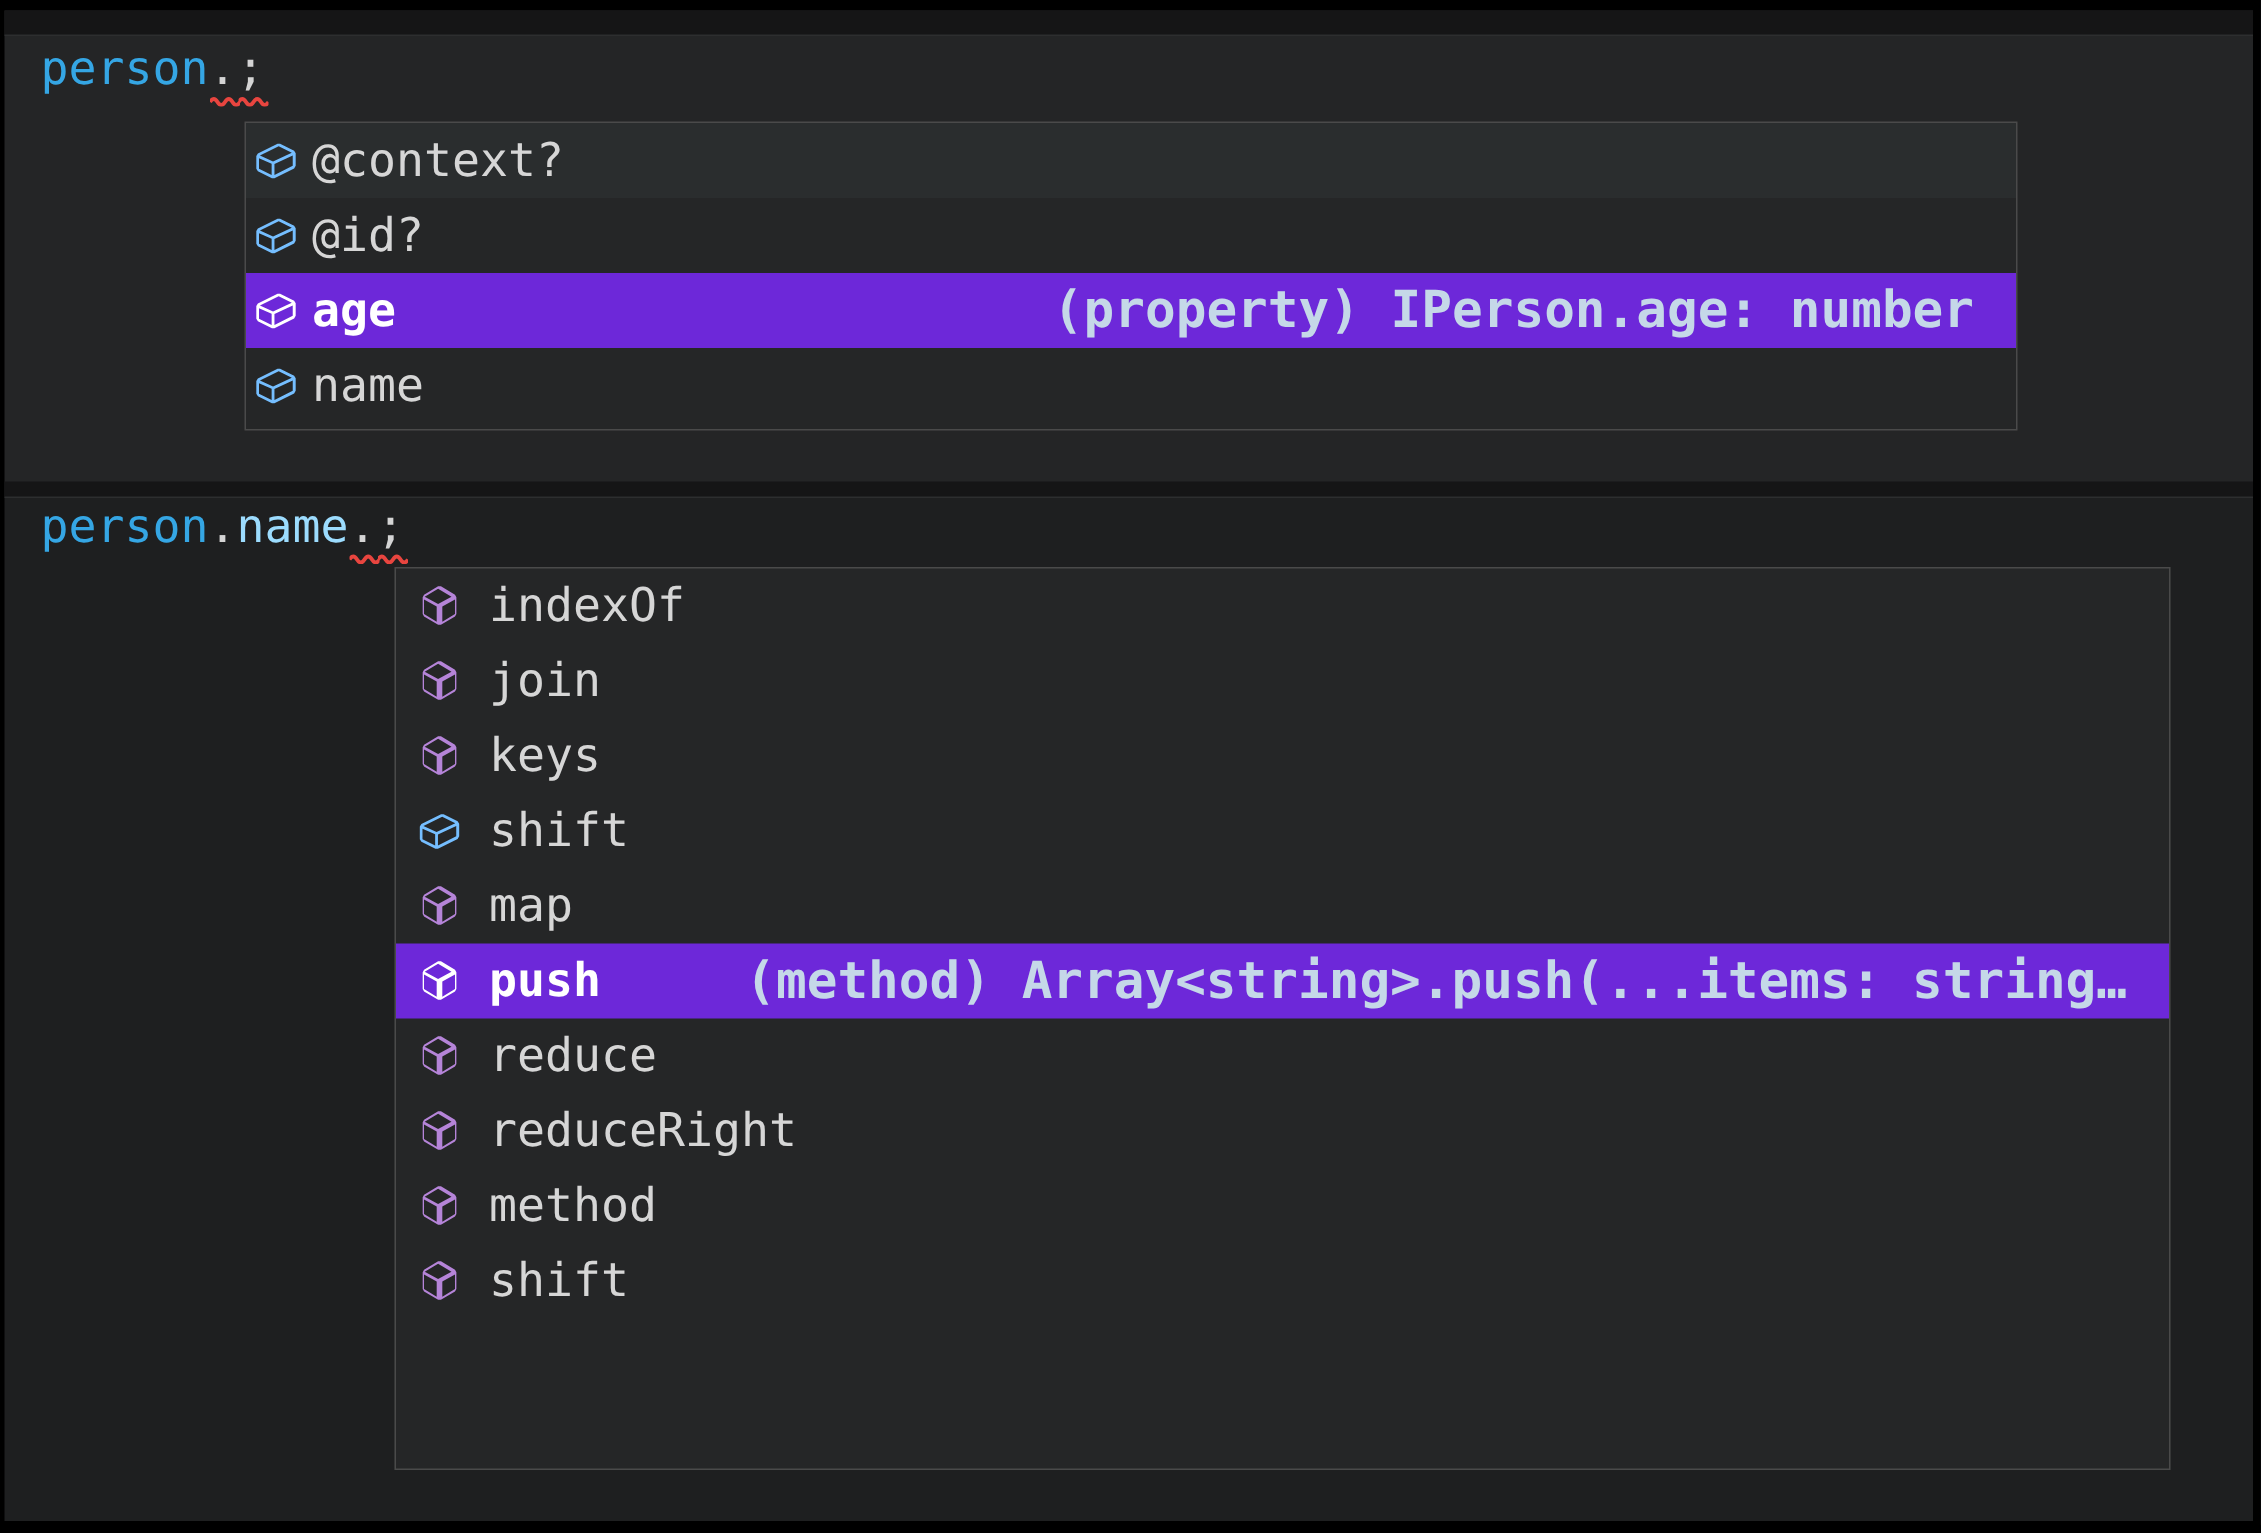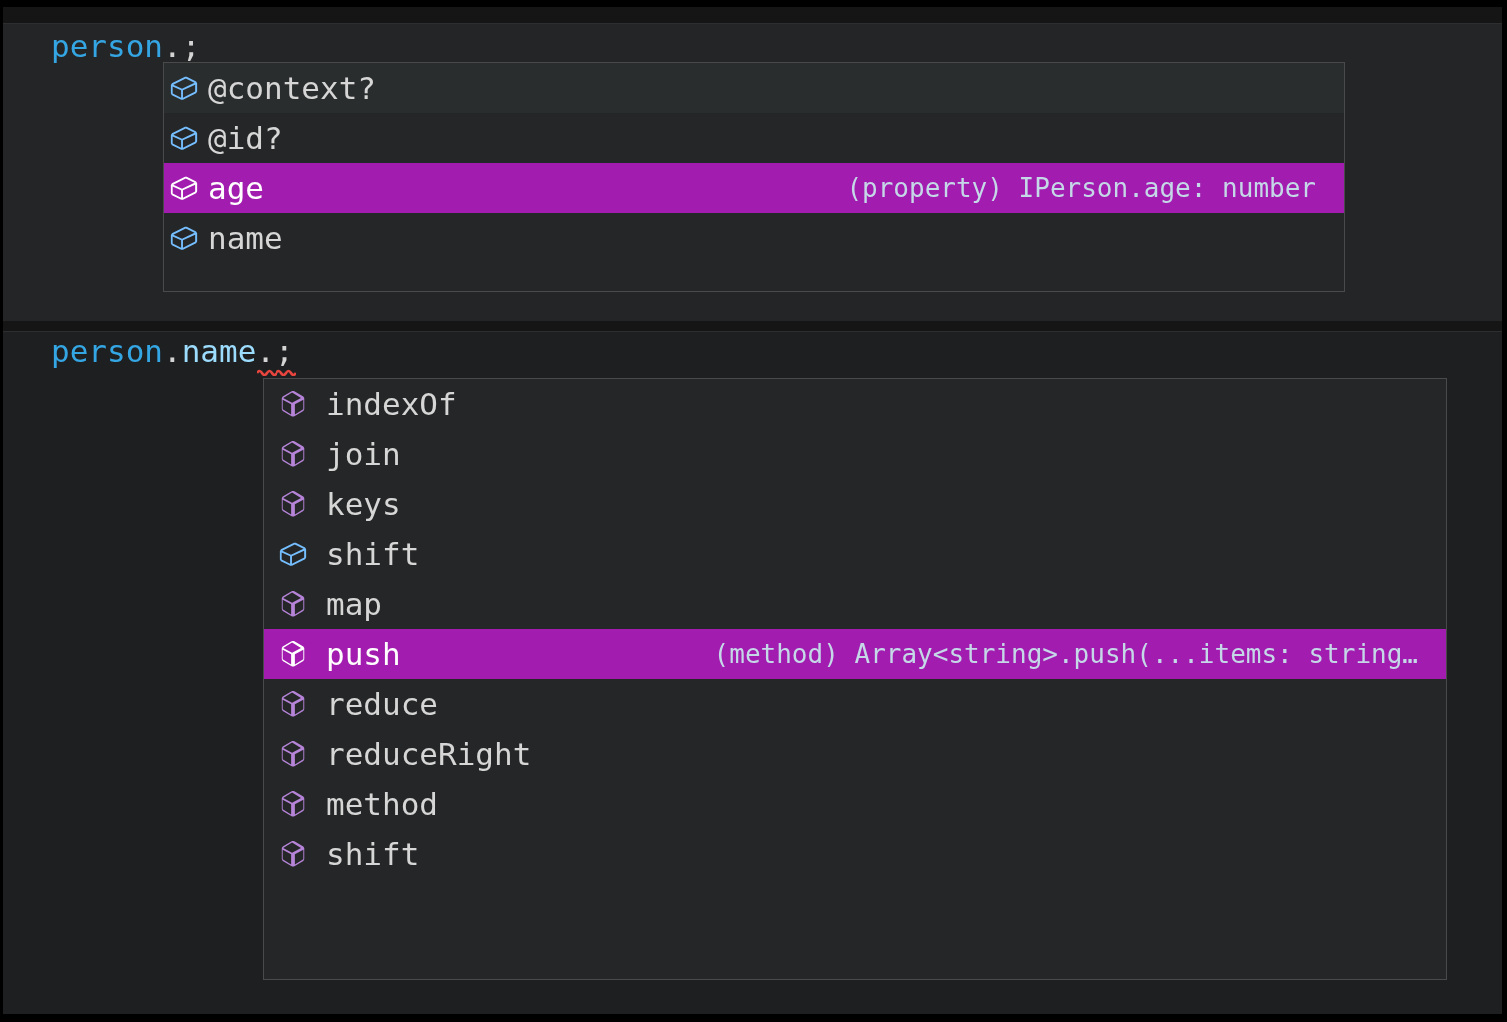--- a/index.html
+++ b/index.html
@@ -10,21 +10,21 @@
   .editor{position:absolute;left:3px;top:7px;right:5px;bottom:8px;}
   .region1{position:absolute;left:0;top:0;width:100%;height:324px;background:#242526;}
   .region2{position:absolute;left:0;top:324px;width:100%;bottom:0;background:#1e1f20;}
   .strip{position:absolute;left:0;width:100%;background:#151516;border-bottom:1px solid #2d2e2f;}
   .strip.top{top:0;height:16px;}
   .strip.mid{top:314px;height:10px;}
 
   
   .code-line{
     position:absolute;left:24px;font-size:31px;line-height:36px;
-    color:#d4d4d4;white-space:pre;letter-spacing:0;margin-left:24px;
+    color:#d4d4d4;white-space:pre;letter-spacing:0;
   }
   .code-line .tok{display:inline-block;position:relative;}
   .tok-var{color:#35a6e4;}
   .tok-prop{color:#9cdcfe;}
   .tok-punct{color:#d4d4d4;}
   .squiggle{position:absolute;left:1px;bottom:-7px;width:20px;height:8px;}
   .squiggle path{fill:none;stroke:#e8453f;stroke-width:2.6;}
 
   
   .suggest{
@@ -33,23 +33,23 @@
   }
   .suggest .row{
     height:50px;display:flex;align-items:center;
     padding:0 28px 0 4px;box-sizing:border-box;
   }
   .suggest.d2 .row{padding-left:13px;}
   .row .sicon{width:32px;height:32px;flex:0 0 32px;display:flex;align-items:center;justify-content:center;}
   .row .sicon svg{width:30px;height:30px;}
   .row .label{margin-left:8px;font-size:31px;color:#d6d6d6;}
   .suggest.d2 .row .label{margin-left:17px;}
-  .row .detail{margin-left:auto;font-size:26px;color:#c5d8e8;white-space:pre;}
+  .row .detail{margin-left:auto;font-size:34px;color:#c5d8e8;white-space:pre;}
   .row.hover{background:#2a2d2e;}
-  .row.sel{background:#a21caf;}
+  .row.sel{background:#6d28d9;font-weight:bold;}
   .row.sel .label{color:#ffffff;}
   .icon-field svg path{fill:#75beff;}
   .icon-method svg path{fill:#b584d8;}
   .row.sel .sicon svg path{fill:#ffffff;}
 </style>
 </head>
 <body>
 
 <div class="frame">
   <div class="editor">
@@ -57,21 +57,21 @@
     <div class="region2"></div>
     <div class="strip top"></div>
     <div class="strip mid"></div>
 
     <div class="code-line" style="top:21px;"><span class="tok tok-var">person</span><span class="tok tok-punct"><span>.</span><svg class="squiggle" viewBox="0 0 20 8" preserveAspectRatio="none">
             <path d="M0 5 Q2.5 1 5 5 Q7.5 9 10 5 Q12.5 1 15 5 Q17.5 9 20 5"></path>
           </svg></span><span class="tok tok-punct"><span>;</span><svg class="squiggle" viewBox="0 0 20 8" preserveAspectRatio="none">
             <path d="M0 5 Q2.5 1 5 5 Q7.5 9 10 5 Q12.5 1 15 5 Q17.5 9 20 5"></path>
           </svg></span></div>
 
-    <div class="suggest d1" style="left:160px;top:55px;width:1182px;height:230px;">
+    <div class="suggest d1" style="left:160px;top:74px;width:1182px;height:206px;">
       <div class="row hover">
         <span class="sicon icon-field">
             <svg viewBox="0 0 16 16">
               <path d="M14.45 4.5l-5-2.5h-.9l-7 3.5-.55.9v4.5l.55.9 5 2.5h.9l7-3.5.55-.9v-4.5l-.55-.9zm-8 8.64l-4.5-2.25V7.17l4.5 2v3.97zm.5-4.8L2.29 6.23l6.66-3.34 4.67 2.34-6.67 3.11zm7 1.55l-6.5 3.25V9.21l6.5-3v3.68z"></path>
             </svg>
           </span>
         <span class="label">@context?</span>
       </div>
       <div class="row">
         <span class="sicon icon-field">

